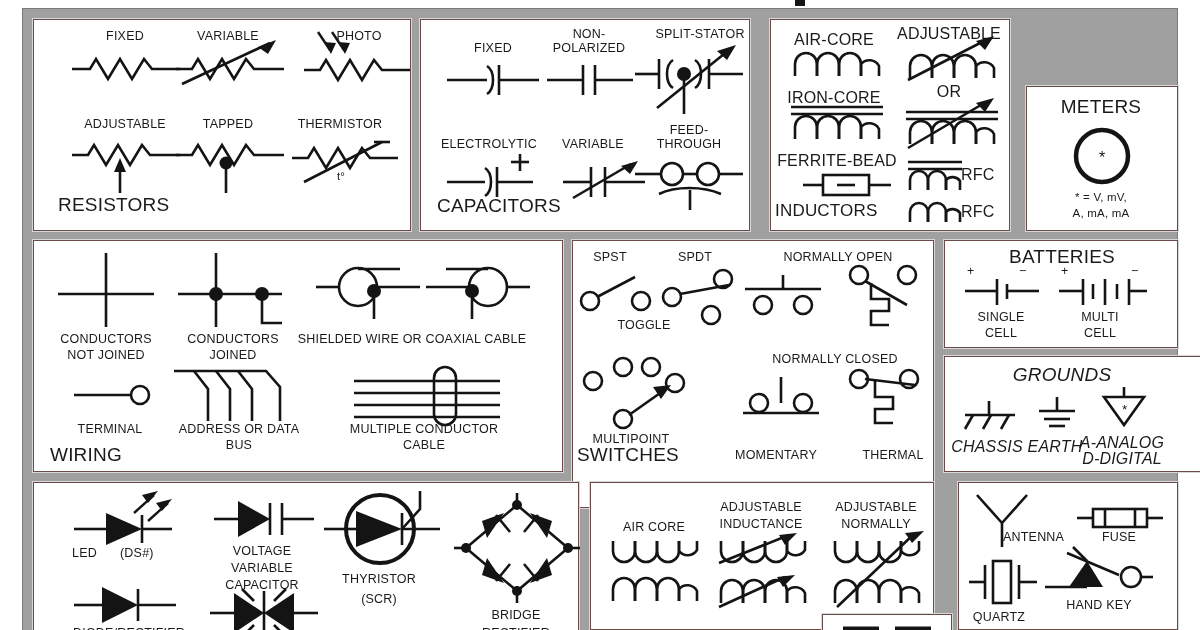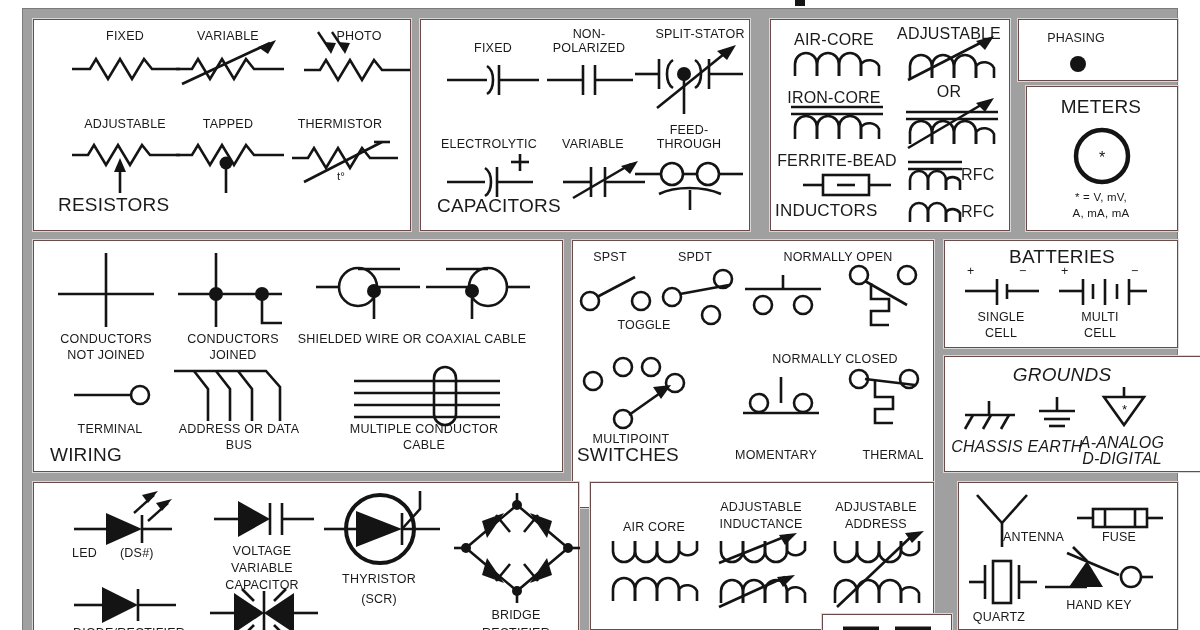--- a/index.html
+++ b/index.html
@@ -291,28 +291,20 @@
       <svg width="54" height="24">
           <g fill="none" stroke="#141414" stroke-width="2.6">
         <path d="M2,22 V12 A9,9 0 0 1 20,12 V22"></path>
         <path d="M20,22 V12 A9,9 0 0 1 38,12 V22"></path>
         <path d="M38,22 V12 A9,9 0 0 1 52,13 V22"></path>
           </g>
         </svg>
     </div>
   </div>
 
-  <div class="panel" style="left:1018px; top:19px; width:160px; height:62px;">
-    <div class="lbl cap ctr" style="left:57px; top:12px;">PHASING</div>
-    <div class="sym" style="left:49px; top:34px;">
-      <svg width="20" height="20">
-          <circle cx="10" cy="10" r="8" fill="#141414"></circle>
-        </svg>
-    </div>
-  </div>
 
   <div class="panel" style="left:1026px; top:86px; width:152px; height:145px;">
     <div class="lbl sect ctr" style="left:74px; top:10px;">METERS</div>
     <div class="sym" style="left:44px; top:38px;">
       <svg width="62" height="62">
           <circle cx="31" cy="31" r="26" fill="none" stroke="#141414" stroke-width="4.5"></circle>
         <text x="31" y="38" text-anchor="middle" font-family="Liberation Sans, sans-serif" font-size="16" fill="#141414">*</text>
         </svg>
     </div>
     <div class="lbl tiny ctr" style="left:74px; top:104px;">* = V, mV,</div>
@@ -663,21 +655,21 @@
         <path d="M86,6 L86,46 L56,26 Z" fill="#141414"></path>
         </svg>
     </div>
   </div>
 
   <div class="panel" style="left:590px; top:482px; width:344px; height:148px;">
     <div class="lbl cap ctr" style="left:63px; top:38px;">AIR CORE</div>
     <div class="lbl cap ctr" style="left:170px; top:18px;">ADJUSTABLE</div>
     <div class="lbl cap ctr" style="left:170px; top:35px;">INDUCTANCE</div>
     <div class="lbl cap ctr" style="left:285px; top:18px;">ADJUSTABLE</div>
-    <div class="lbl cap ctr" style="left:285px; top:35px;">ADDRESS</div>
+    <div class="lbl cap ctr" style="left:285px; top:35px;">NORMALLY</div>
 
     <div class="sym" style="left:18px; top:58px;">
       <svg width="92" height="62">
           <g fill="none" stroke="#141414" stroke-width="2.6">
         <path d="M4,0 V10 A11,11 0 0 0 26,10 V0"></path>
         <path d="M26,0 V10 A11,11 0 0 0 48,10 V0"></path>
         <path d="M48,0 V10 A11,11 0 0 0 70,10 V0"></path>
         <path d="M70,0 V10 A11,11 0 0 0 88,9 V0"></path>
         <path d="M4,60 V48 A11,11 0 0 1 26,48 V60"></path>
         <path d="M26,60 V48 A11,11 0 0 1 48,48 V60"></path>

